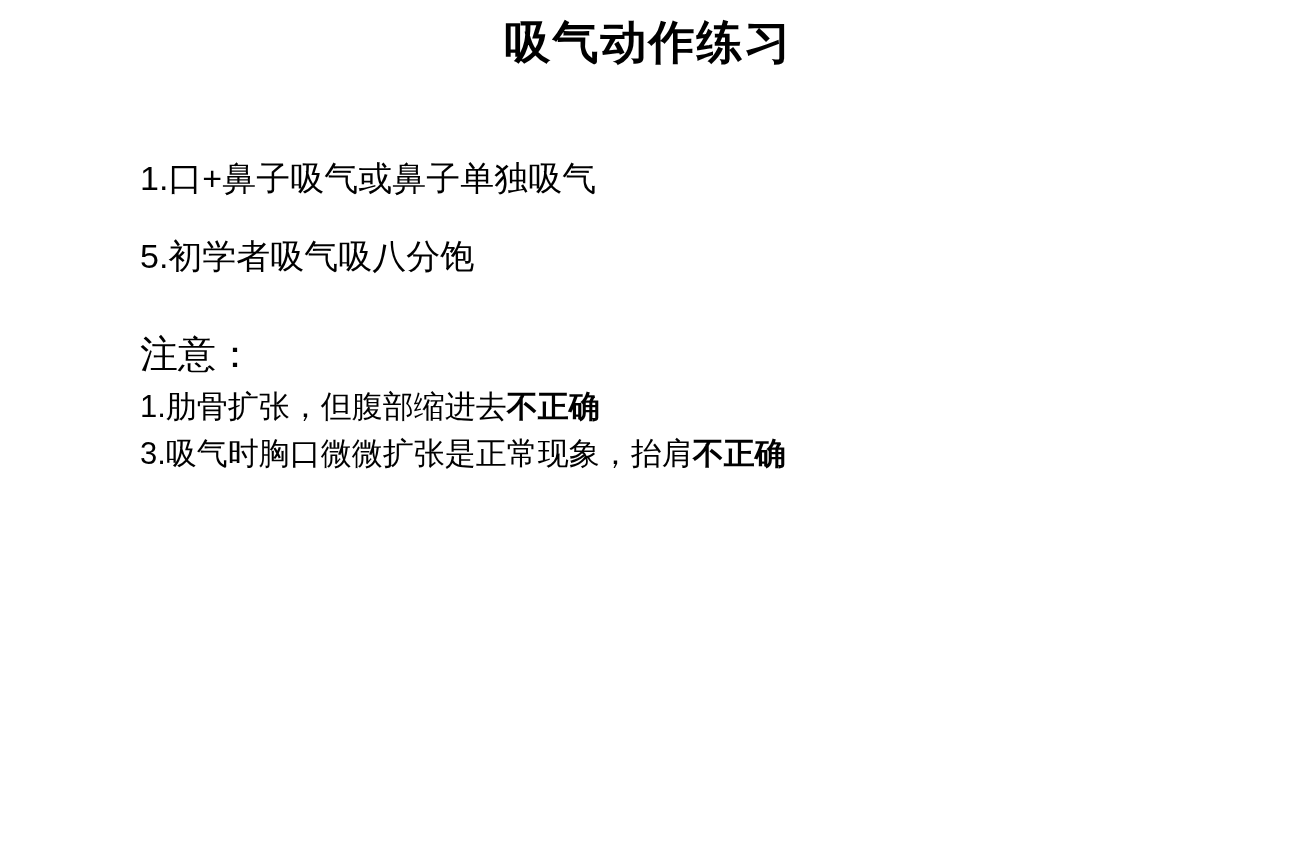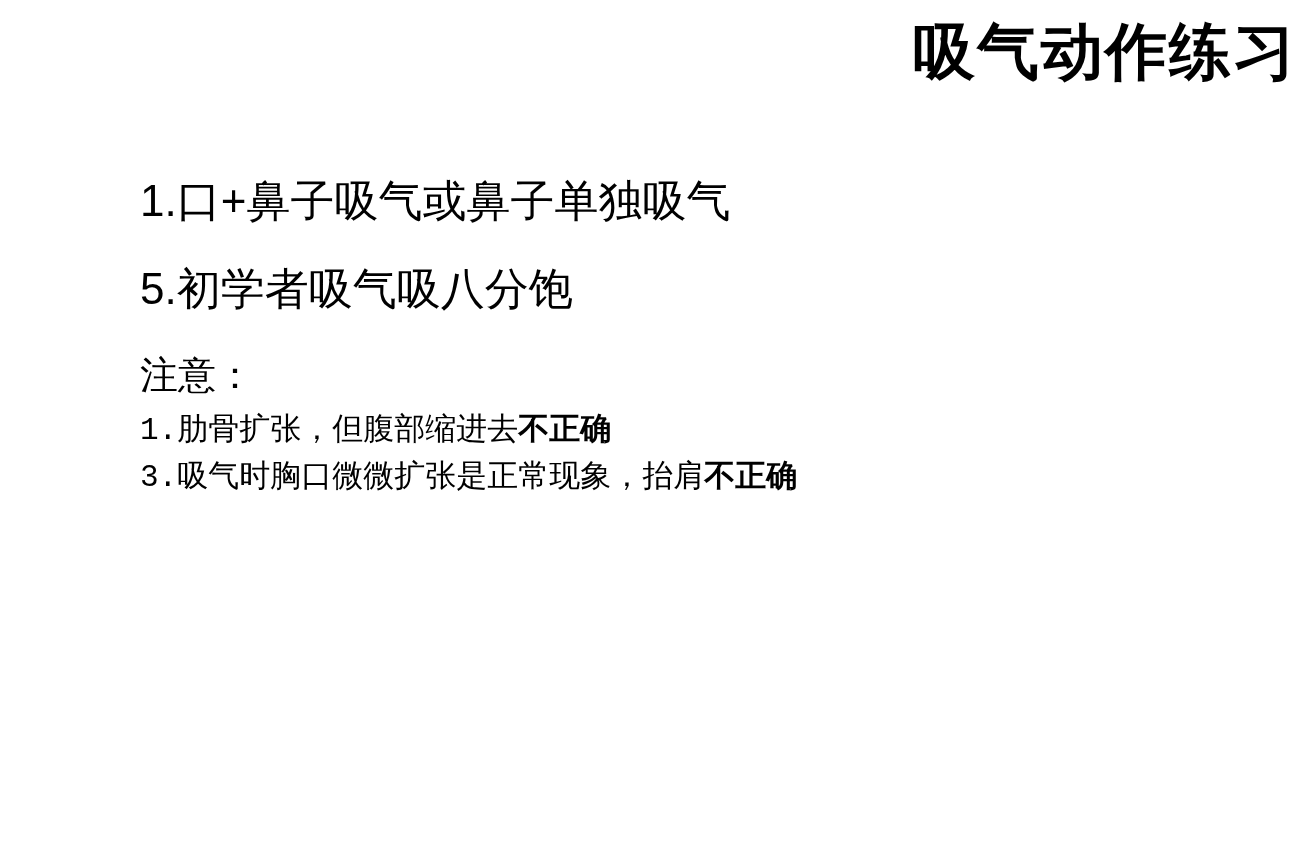--- a/index.html
+++ b/index.html
@@ -15,43 +15,42 @@
     overflow: hidden;
   }
   .slide {
     position: relative;
     width: 1297px;
     height: 857px;
     background: #ffffff;
     box-sizing: border-box;
   }
   .title {
-    text-align: right;
-    font-size: 62px;
+    text-align: center;
+    font-size: 46px;
     font-weight: bold;
     letter-spacing: 2px;
     margin: 8px 0 0 0;
     padding-top: 8px;
     line-height: 1.15;
   }
   .steps {
     margin: 92px 0 0 0;
     padding: 0 0 0 140px;
     list-style: none;
   }
   .steps li {
-    font-size: 44px;
+    font-size: 34px;
     line-height: 1.0;
     margin-bottom: 44px;
     white-space: nowrap;
   }
   .notes {
-    margin: 48px 0 0 0;
+    margin: 62px 0 0 0;
     padding: 0 0 0 140px;
-    font-family: Liberation Mono, monospace;
   }
   .notes-heading {
     font-size: 38px;
     line-height: 1.0;
     margin-bottom: 18px;
   }
   .notes-list {
     list-style: none;
     margin: 0;
     padding: 0;

